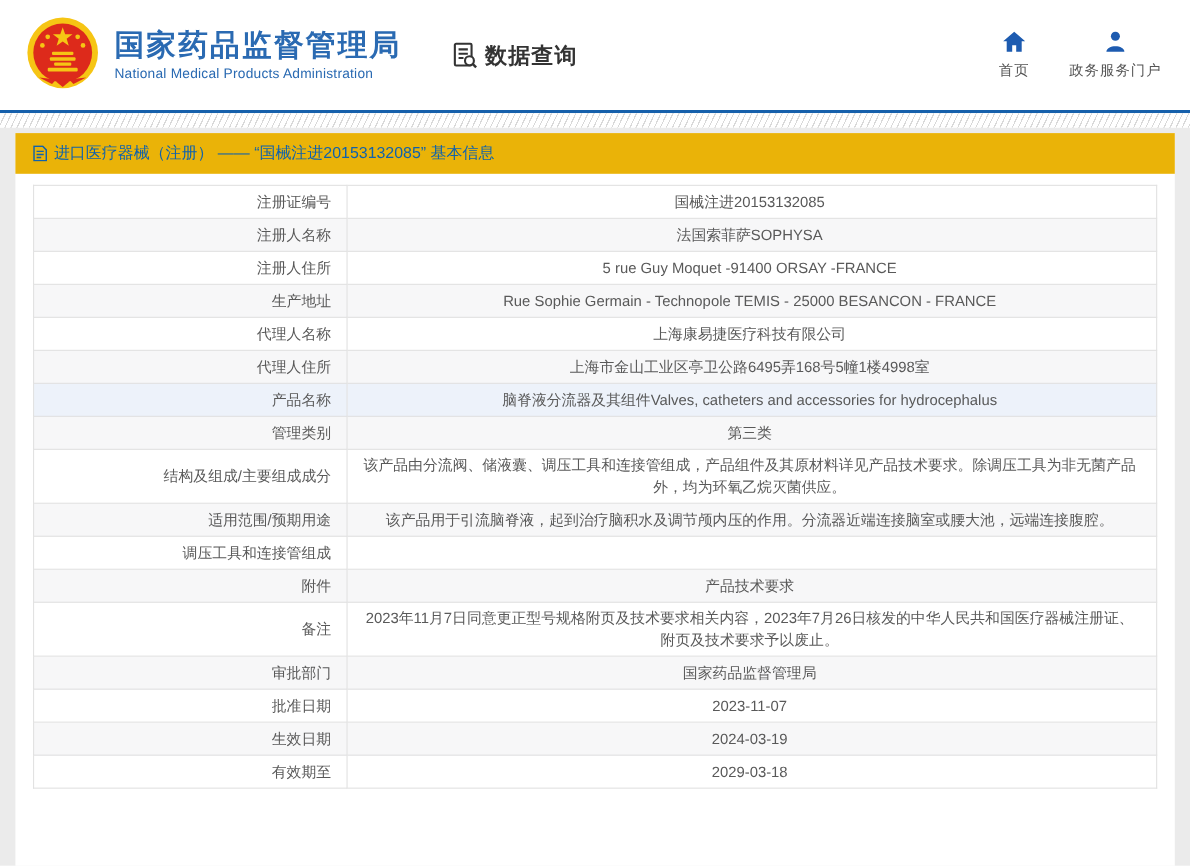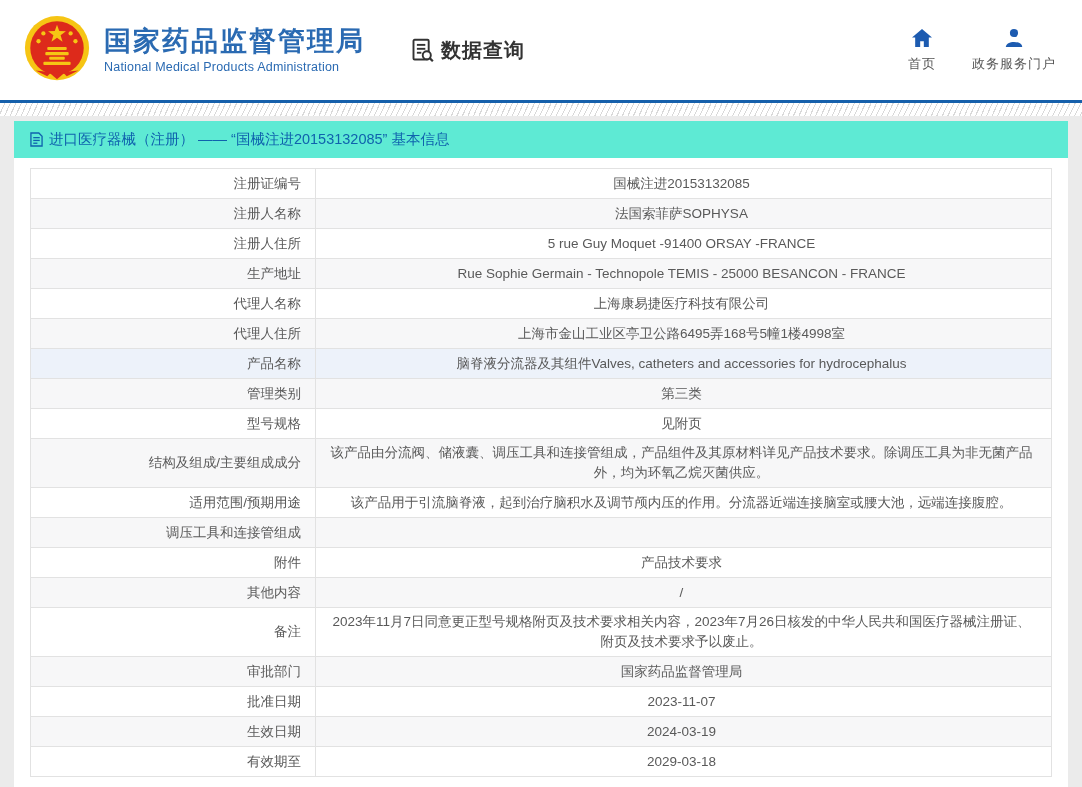--- a/index.html
+++ b/index.html
@@ -38,21 +38,21 @@
   .nav-item .nav-label{font-size:13px;color:#555;margin-top:7px;letter-spacing:1px;}
   
   .blue-line{height:3px;background:var(--divider-blue);}
   .hatch-band{
     height:13px;
     background:#fff repeating-linear-gradient(115deg,#fff 0 4px,#d9d9d9 4px 5px);
   }
   
   .panel{margin:5px 14px 0;background:#fff;min-height:680px;}
   .breadcrumb-bar{
-    height:37px;background:#5eead4;display:flex;align-items:center;
+    height:37px;background:#eab308;display:flex;align-items:center;
     padding:0 16px;font-size:14.5px;color:var(--link-blue);
   }
   .breadcrumb-bar .bc-text{margin-left:6px;}
   .table-wrap{padding:10px 16px 0;}
   table.reg-table{
     width:1022px;border-collapse:collapse;table-layout:fixed;
     font-size:13.5px;color:var(--text-gray);
   }
   .reg-table td{
     border:1px solid var(--border-gray);
@@ -180,44 +180,36 @@
   </tr>
           <tr class="hl">
     <td class="cell-label">产品名称</td>
     <td class="cell-value">脑脊液分流器及其组件Valves, catheters and accessories for hydrocephalus</td>
   </tr>
           <tr>
     <td class="cell-label">管理类别</td>
     <td class="cell-value">第三类</td>
   </tr>
           <tr>
-    <td class="cell-label">型号规格</td>
-    <td class="cell-value">见附页</td>
-  </tr>
-          <tr>
     <td class="cell-label">结构及组成/主要组成成分</td>
     <td class="cell-value">该产品由分流阀、储液囊、调压工具和连接管组成，产品组件及其原材料详见产品技术要求。除调压工具为非无菌产品外，均为环氧乙烷灭菌供应。</td>
   </tr>
           <tr>
     <td class="cell-label">适用范围/预期用途</td>
     <td class="cell-value">该产品用于引流脑脊液，起到治疗脑积水及调节颅内压的作用。分流器近端连接脑室或腰大池，远端连接腹腔。</td>
   </tr>
           <tr>
     <td class="cell-label">调压工具和连接管组成</td>
     <td class="cell-value"></td>
   </tr>
           <tr>
     <td class="cell-label">附件</td>
     <td class="cell-value">产品技术要求</td>
   </tr>
           <tr>
-    <td class="cell-label">其他内容</td>
-    <td class="cell-value">/</td>
-  </tr>
-          <tr>
     <td class="cell-label">备注</td>
     <td class="cell-value">2023年11月7日同意更正型号规格附页及技术要求相关内容，2023年7月26日核发的中华人民共和国医疗器械注册证、附页及技术要求予以废止。</td>
   </tr>
           <tr>
     <td class="cell-label">审批部门</td>
     <td class="cell-value">国家药品监督管理局</td>
   </tr>
           <tr>
     <td class="cell-label">批准日期</td>
     <td class="cell-value">2023-11-07</td>

